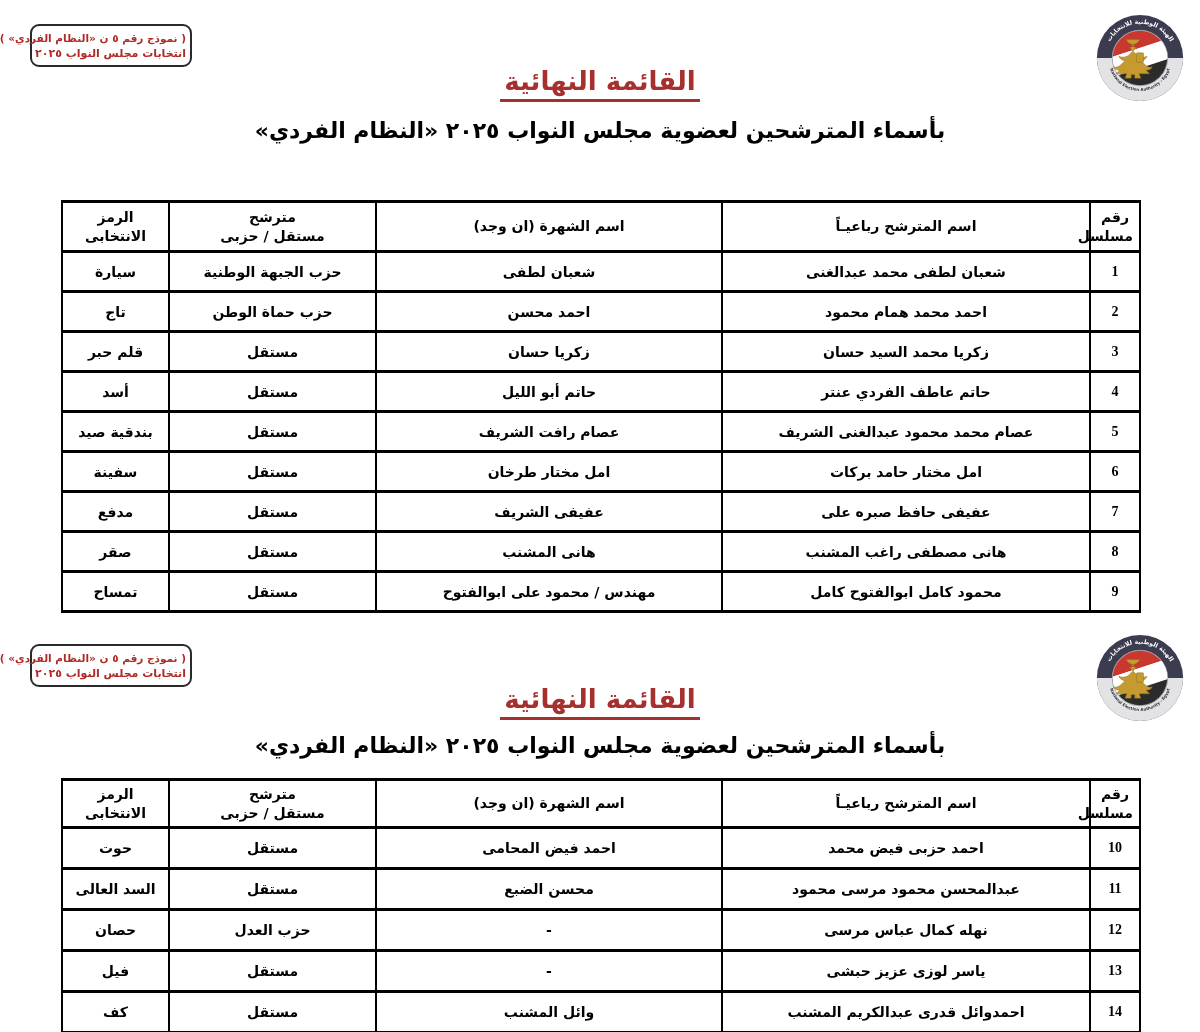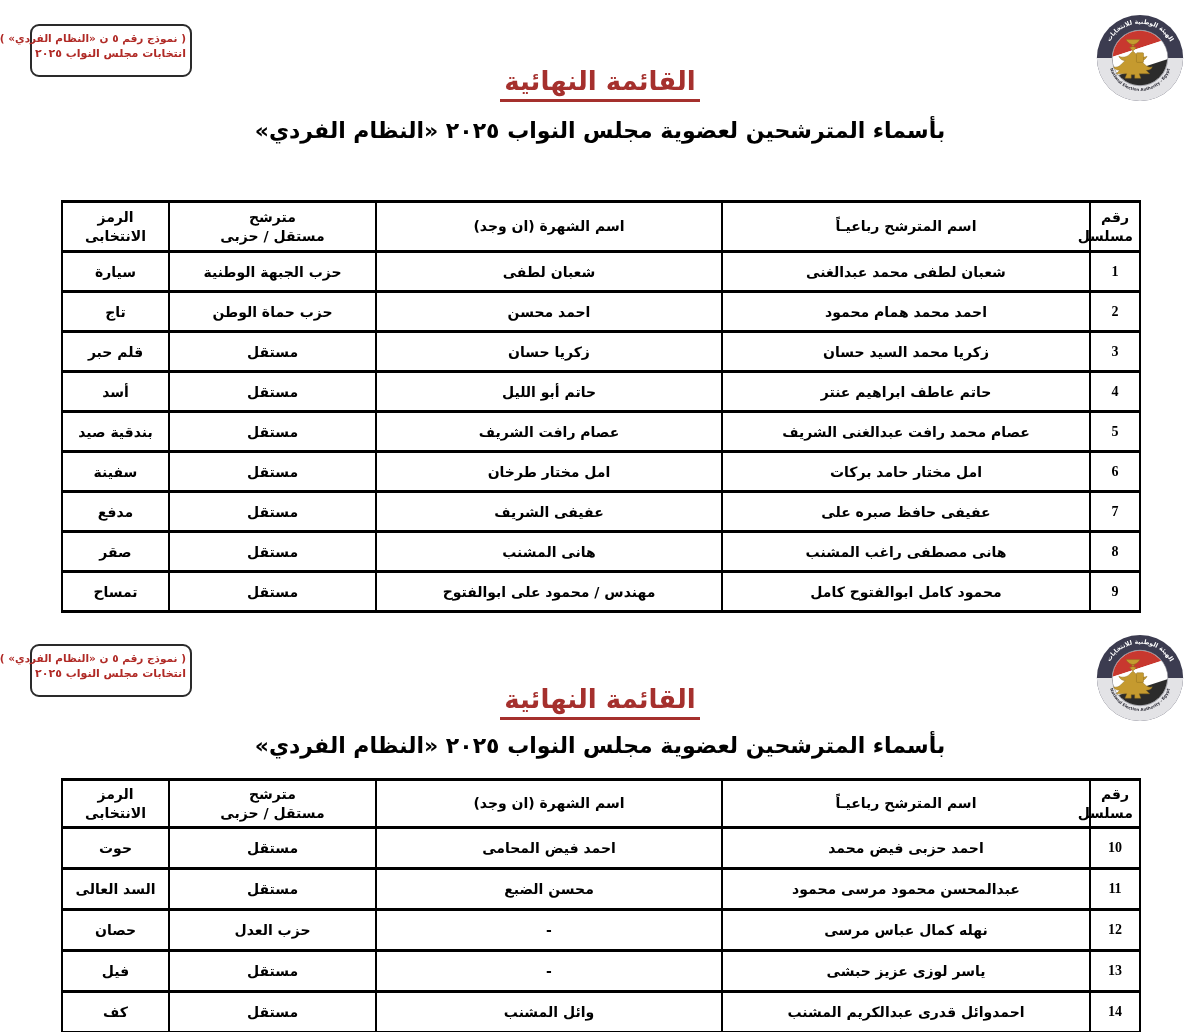--- a/index.html
+++ b/index.html
@@ -6,21 +6,21 @@
   html,body { background:#ffffff; }
   body {
     width:1200px; height:1032px; position:relative; overflow:hidden;
     font-family:"DejaVu Sans", sans-serif; color:#000;
   }
   .sheet { position:absolute; left:0; top:0; width:1200px; height:1032px; }
 
   
   .form-box {
     position:absolute; width:162px; border:2px solid #2a2a2a; border-radius:9px;
-    padding:4px 4px 13px; text-align:center; background:#fff;
+    padding:4px 4px 3px; text-align:center; background:#fff;
   }
   .form-box .l1 { color:#b02a26; font-weight:bold; font-size:10.5px; line-height:1.55; white-space:nowrap; }
   .form-box .l2 { color:#b02a26; font-weight:bold; font-size:11px;   line-height:1.4;  white-space:nowrap; }
   .box-p1 { left:30px; top:24px; }
   .box-p2 { left:30px; top:644px; }
 
   
   .seal { position:absolute; width:88px; height:88px; }
   .seal-p1 { left:1096px; top:14px; }
   .seal-p2 { left:1096px; top:634px; }
@@ -151,29 +151,29 @@
         <tr>
           <td class="c-serial">3</td>
           <td>زكريا محمد السيد حسان</td>
           <td>زكريا حسان</td>
           <td>مستقل</td>
           <td>قلم حبر</td>
         </tr>
 
         <tr>
           <td class="c-serial">4</td>
-          <td>حاتم عاطف ابراهيم عنتر</td>
+          <td>حاتم عاطف الفردي عنتر</td>
           <td>حاتم أبو الليل</td>
           <td>مستقل</td>
           <td>أسد</td>
         </tr>
 
         <tr>
           <td class="c-serial">5</td>
-          <td>عصام محمد رافت عبدالغنى الشريف</td>
+          <td>عصام محمد محمود عبدالغنى الشريف</td>
           <td>عصام رافت الشريف</td>
           <td>مستقل</td>
           <td>بندقية صيد</td>
         </tr>
 
         <tr>
           <td class="c-serial">6</td>
           <td>امل مختار حامد بركات</td>
           <td>امل مختار طرخان</td>
           <td>مستقل</td>

